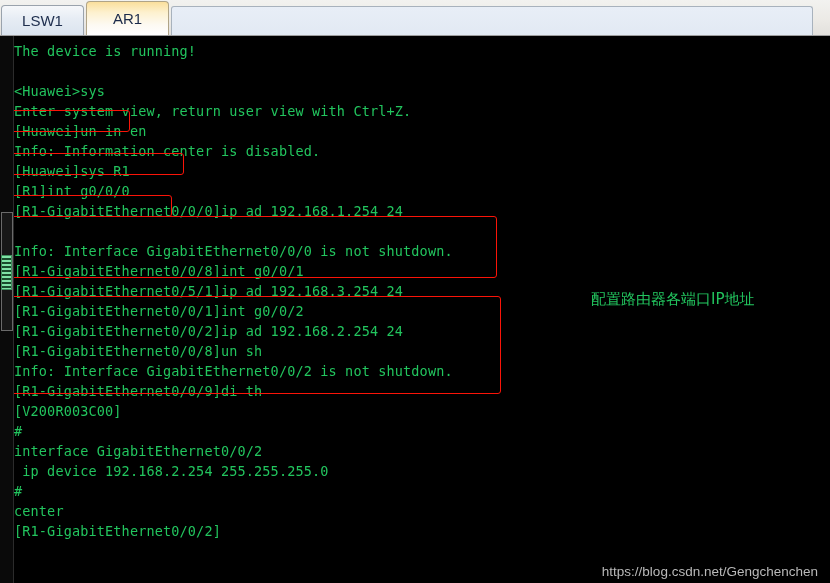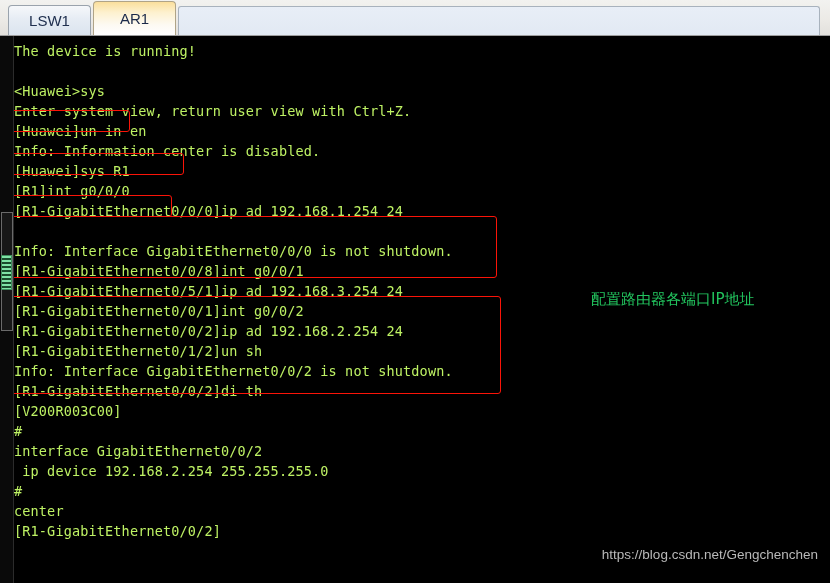--- a/index.html
+++ b/index.html
@@ -27,21 +27,21 @@
   #tabbar {
     position: absolute;
     left: 0; top: 0;
     width: 830px;
     height: 36px;
     background: linear-gradient(to bottom, #f2f2f0 0%, #eceae6 55%, #e3e1dd 100%);
     border-bottom: 1px solid #9d9d9d;
     box-sizing: border-box;
     display: flex;
     align-items: flex-end;
-    padding-left: 8px;
+    padding-left: 1px;
   }
   .tab {
     position: relative;
     height: 30px;
     box-sizing: border-box;
     display: flex;
     align-items: center;
     justify-content: center;
     font-size: 15px;
     color: #1b2a4a;
@@ -130,21 +130,21 @@
     height: 547px;
     z-index: 2;
   }
   .line {
     position: absolute;
     left: 0;
     white-space: pre;
     font-family: "DejaVu Sans Mono", "Liberation Mono", monospace;
     font-size: 13.5px;
     line-height: 20px;
-    color: #bef264;
+    color: #22c55e;
     letter-spacing: 0.15px;
   }
 
   
   .redbox {
     position: absolute;
     border: 1.5px solid #fa1408;
     border-radius: 3px;
     box-sizing: border-box;
     z-index: 4;
@@ -161,21 +161,21 @@
     font-family: "DejaVu Sans", sans-serif;
     font-size: 15px;
     line-height: 27px;
     z-index: 5;
   }
 
   
   #watermark {
     position: absolute;
     right: 12px;
-    bottom: 21px;
+    bottom: 4px;
     color: #b9b9b9;
     font-family: "Liberation Sans", sans-serif;
     font-size: 13.5px;
     z-index: 5;
     user-select: none;
   }
 </style>
 </head>
 <body>
 
@@ -206,23 +206,23 @@
       <div class="line" style="top:105px">Info: Information center is disabled.</div>
       <div class="line" style="top:85px">[Huawei]un in en</div>
       <div class="line" style="top:125px">[Huawei]sys R1</div>
       <div class="line" style="top:145px">[R1]int g0/0/0</div>
       <div class="line" style="top:165px">[R1-GigabitEthernet0/0/0]ip ad 192.168.1.254 24</div>
       <div class="line" style="top:205px">Info: Interface GigabitEthernet0/0/0 is not shutdown.</div>
       <div class="line" style="top:225px">[R1-GigabitEthernet0/0/8]int g0/0/1</div>
       <div class="line" style="top:245px">[R1-GigabitEthernet0/5/1]ip ad 192.168.3.254 24</div>
       <div class="line" style="top:265px">[R1-GigabitEthernet0/0/1]int g0/0/2</div>
       <div class="line" style="top:285px">[R1-GigabitEthernet0/0/2]ip ad 192.168.2.254 24</div>
-      <div class="line" style="top:305px">[R1-GigabitEthernet0/1/2]un sh</div>
+      <div class="line" style="top:305px">[R1-GigabitEthernet0/0/8]un sh</div>
       <div class="line" style="top:325px">Info: Interface GigabitEthernet0/0/2 is not shutdown.</div>
-      <div class="line" style="top:345px">[R1-GigabitEthernet0/0/2]di th</div>
+      <div class="line" style="top:345px">[R1-GigabitEthernet0/0/9]di th</div>
       <div class="line" style="top:365px">[V200R003C00]</div>
       <div class="line" style="top:385px">#</div>
       <div class="line" style="top:405px">interface GigabitEthernet0/0/2</div>
       <div class="line" style="top:425px"> ip device 192.168.2.254 255.255.255.0</div>
       <div class="line" style="top:445px">#</div>
       <div class="line" style="top:465px">center</div>
       <div class="line" style="top:485px">[R1-GigabitEthernet0/0/2]</div>
     </div>
 
     <div class="redbox" style="left:4px;  top:74px;  width:126px; height:22px;"></div>

